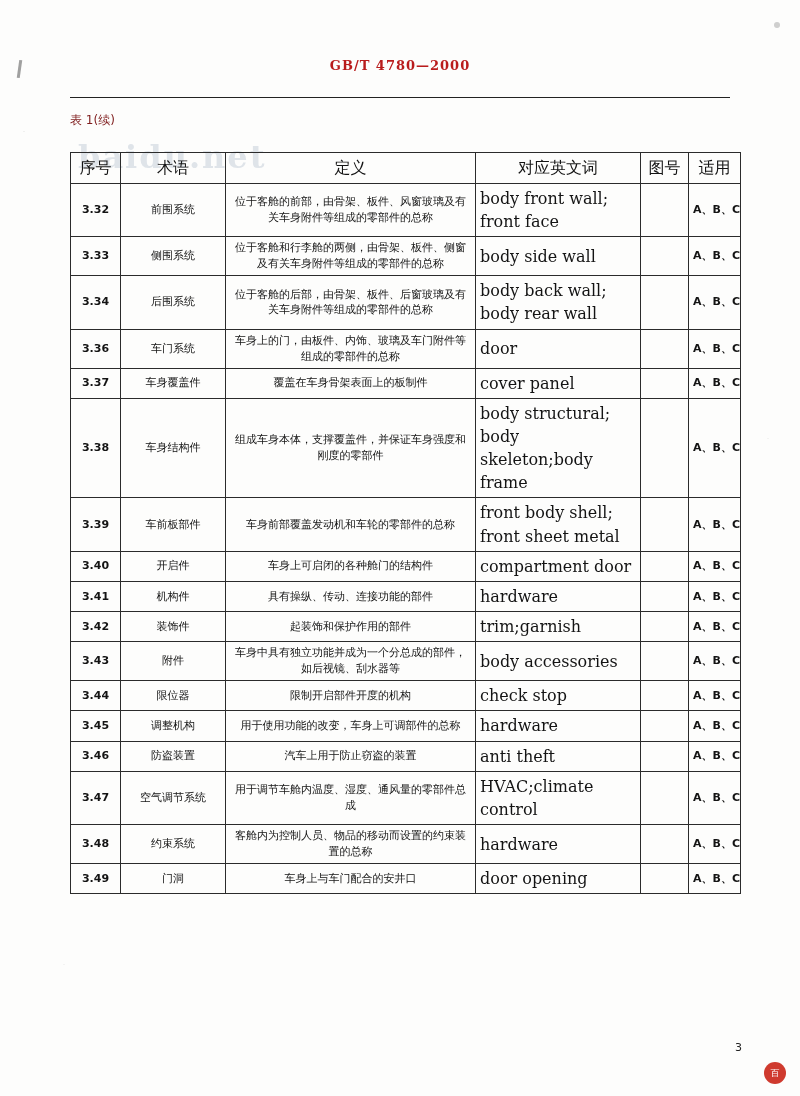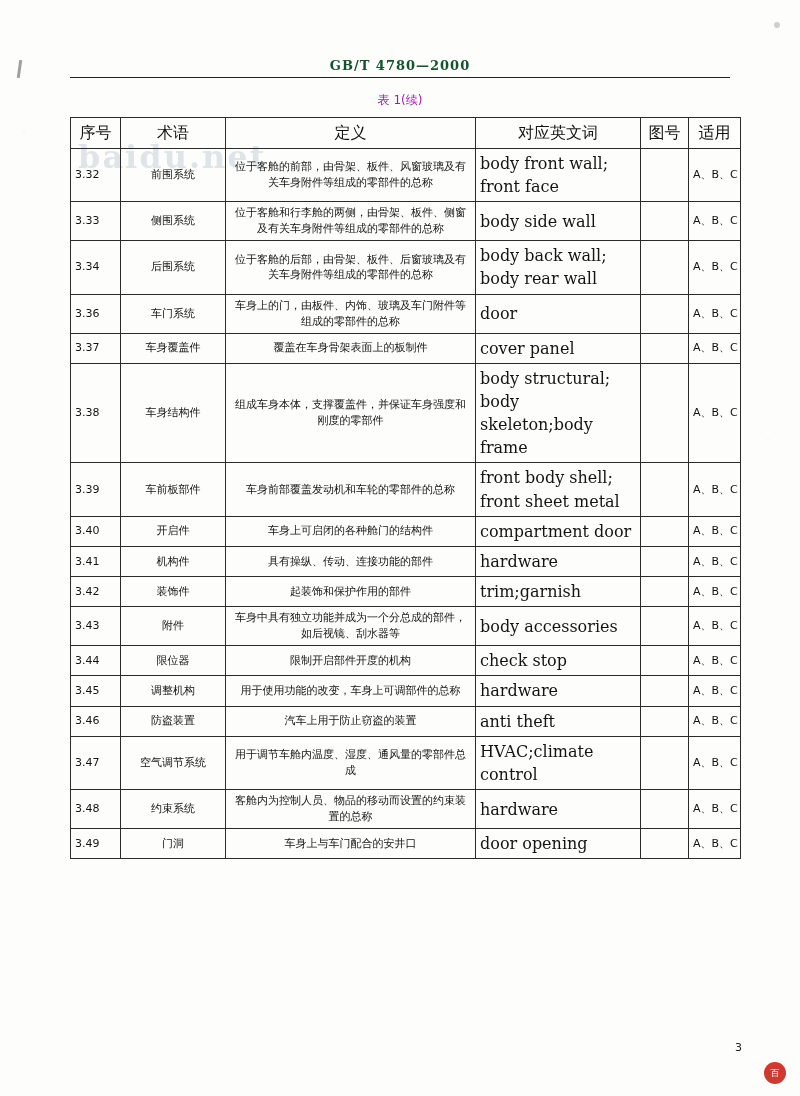--- a/index.html
+++ b/index.html
@@ -36,34 +36,33 @@
     left: 70px;
     top: 58px;
     width: 660px;
   }
   .doc-header {
     text-align: center;
     font-family: "DejaVu Serif", serif;
     font-size: 13px;
     letter-spacing: 1px;
     font-weight: bold;
-    color: #14532d;
-    margin-bottom: 4px;
+    color: #b91c1c;
+    margin-bottom: 24px;
   }
   .header-rule {
     border-bottom: 1.2px solid #222;
     width: 100%;
     margin-bottom: 14px;
   }
   .table-caption {
-    text-align: center;
     font-size: 12px;
     font-family: "DejaVu Sans", sans-serif;
-    margin-bottom: 8px;
-    color: #a21caf;
+    margin-bottom: 23px;
+    color: #7f1d1d;
   }
   table.terms {
     border-collapse: collapse;
     width: 100%;
     table-layout: fixed;
     font-size: 11px;
     color: #141414;
   }
   table.terms th, table.terms td {
     border: 1px solid #2b2b2b;
@@ -78,21 +77,23 @@
     font-size: 16px;
   }
   col.c-no { width: 50px; }
   col.c-term { width: 105px; }
   col.c-def { width: 250px; }
   col.c-en { width: 165px; }
   col.c-fig { width: 48px; }
   col.c-apply { width: 52px; }
 
   td.no, td.fig, td.apply {
+    text-align: center;
     white-space: nowrap;
+    font-weight: bold;
   }
   td.term {
     text-align: center;
   }
   td.def {
     text-align: center;
   }
   td.en {
     text-align: left;
     font-family: "DejaVu Serif", serif;

